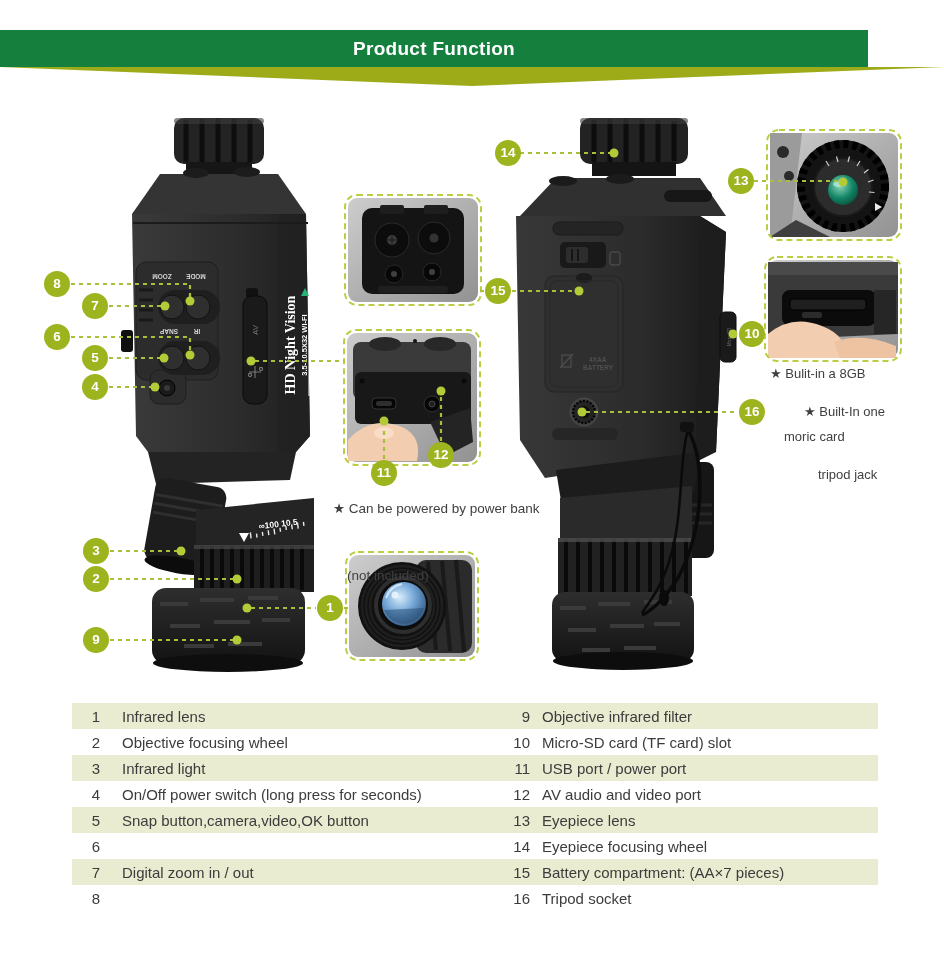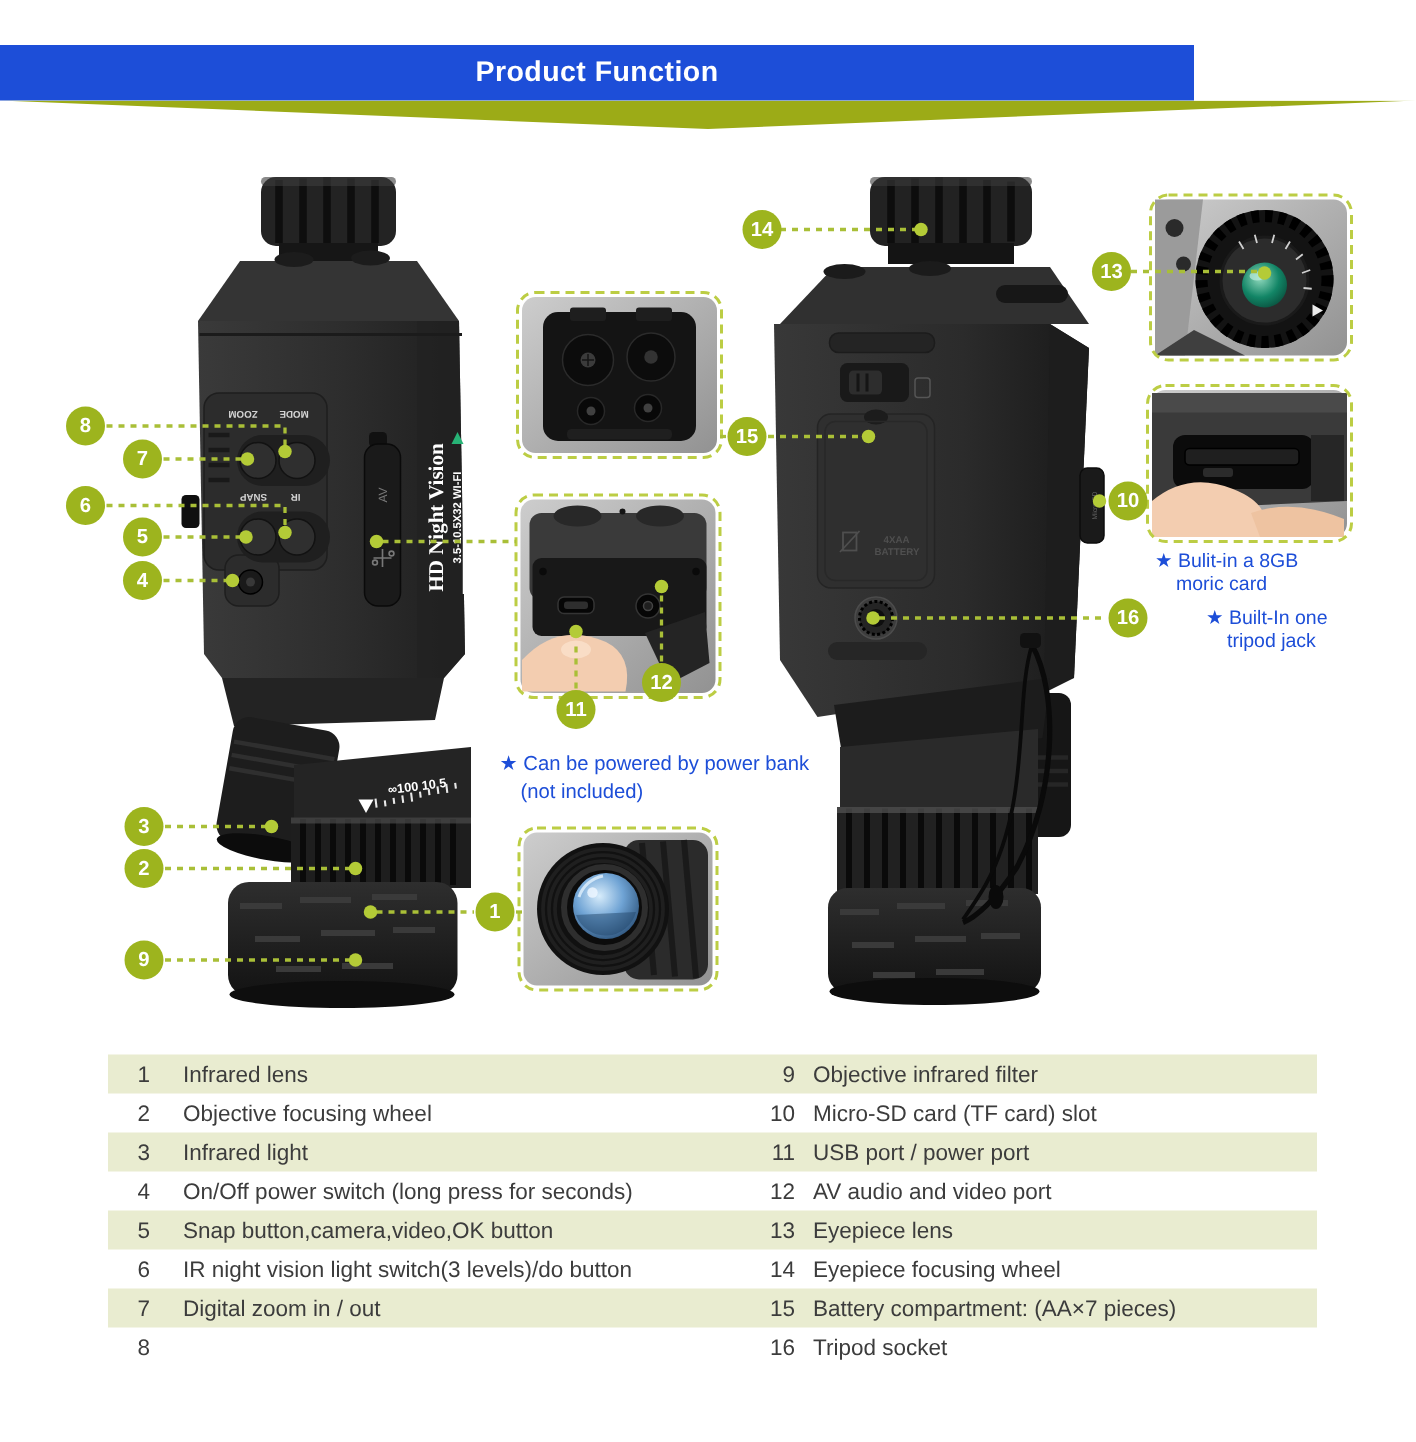--- a/index.html
+++ b/index.html
@@ -1,30 +1,30 @@
 <!DOCTYPE html>
 <html><head>
 <meta charset="utf-8">
 <style>
   html,body{margin:0;padding:0;background:#fff;}
   #page{position:relative;width:944px;height:961px;background:#fff;overflow:hidden;
         font-family:"Liberation Sans",sans-serif;}
   
-  #hdr-bar{position:absolute;left:0;top:30px;width:796px;height:37px;background:#1d4ed8;}
+  #hdr-bar{position:absolute;left:0;top:30px;width:868px;height:37px;background:#15803d;}
   #hdr-title{display:block;width:100%;text-align:center;line-height:37px;color:#fff;
              font-size:19px;font-weight:bold;letter-spacing:.3px;}
   #hdr-chev{position:absolute;left:0;top:67px;width:944px;height:19px;background:#9cab17;
             clip-path:polygon(0 0,100% 0,50% 100%);}
   
   #figure{position:absolute;left:0;top:90px;width:944px;height:610px;}
   #fig-svg{position:absolute;left:0;top:-90px;width:944px;height:700px;}
   .co{position:absolute;width:26px;height:26px;border-radius:50%;background:#9db41e;
       color:#fff;font-size:13.5px;font-weight:bold;line-height:26px;text-align:center;z-index:5;}
-  .note{position:absolute;color:#1d4ed8;font-size:13px;line-height:15px;z-index:5;}
-  .note .l2{padding-left:14px;}
+  .note{position:absolute;color:#404040;font-size:13px;line-height:15px;z-index:5;}
+  .note .l2{padding-left:14px;margin-top:48px;}
   #note-power{left:333px;top:409px;width:250px;font-size:13.5px;line-height:19px;}
   #note-sd{left:770px;top:276px;width:140px;}
   #note-tripod{left:804px;top:314px;width:140px;}
   
   #ftable{position:absolute;left:72px;top:703px;width:806px;z-index:4;}
   .trow{display:flex;height:26px;align-items:center;font-size:15px;color:#3c3c3c;}
   .trow.odd{background:#e9ecd0;}
   .cell-l{display:flex;width:400px;}
   .cell-r{display:flex;flex:1;}
   .num-l{width:28px;text-align:right;margin-right:22px;flex:none;}
@@ -431,21 +431,20 @@
           <span class="lbl">Snap button,camera,video,OK button</span>
         </div>
       <div class="cell-r">
           <span class="num-r">13</span>
           <span class="lbl">Eyepiece lens</span>
         </div>
     </div>
     <div class="trow">
       <div class="cell-l">
           <span class="num-l">6</span>
-          <span class="lbl">IR night vision light switch(3 levels)/do button</span>
         </div>
       <div class="cell-r">
           <span class="num-r">14</span>
           <span class="lbl">Eyepiece focusing wheel</span>
         </div>
     </div>
     <div class="trow odd">
       <div class="cell-l">
           <span class="num-l">7</span>
           <span class="lbl">Digital zoom in / out</span>

